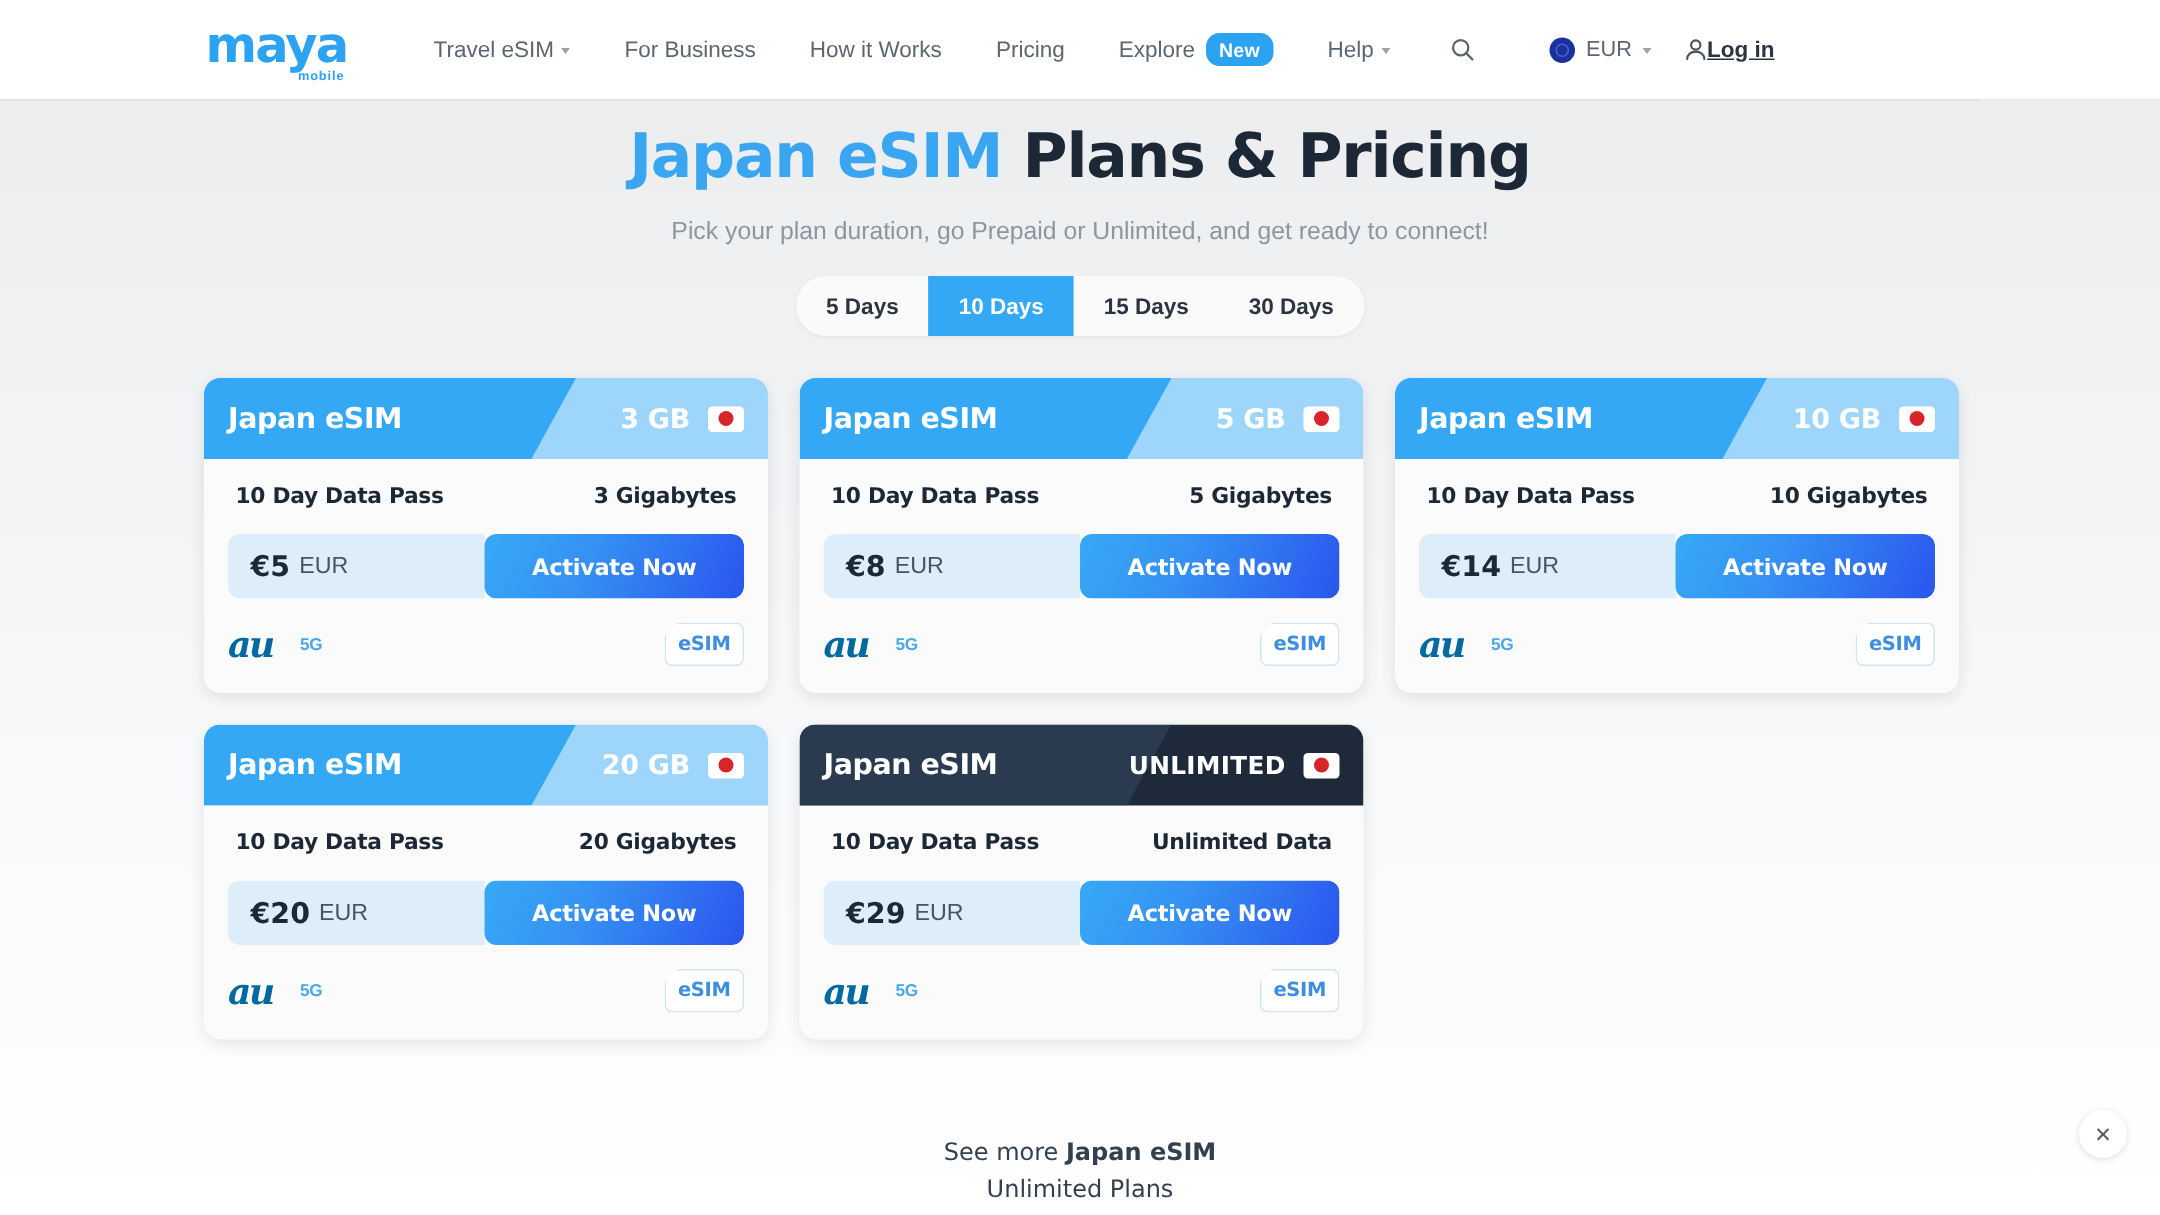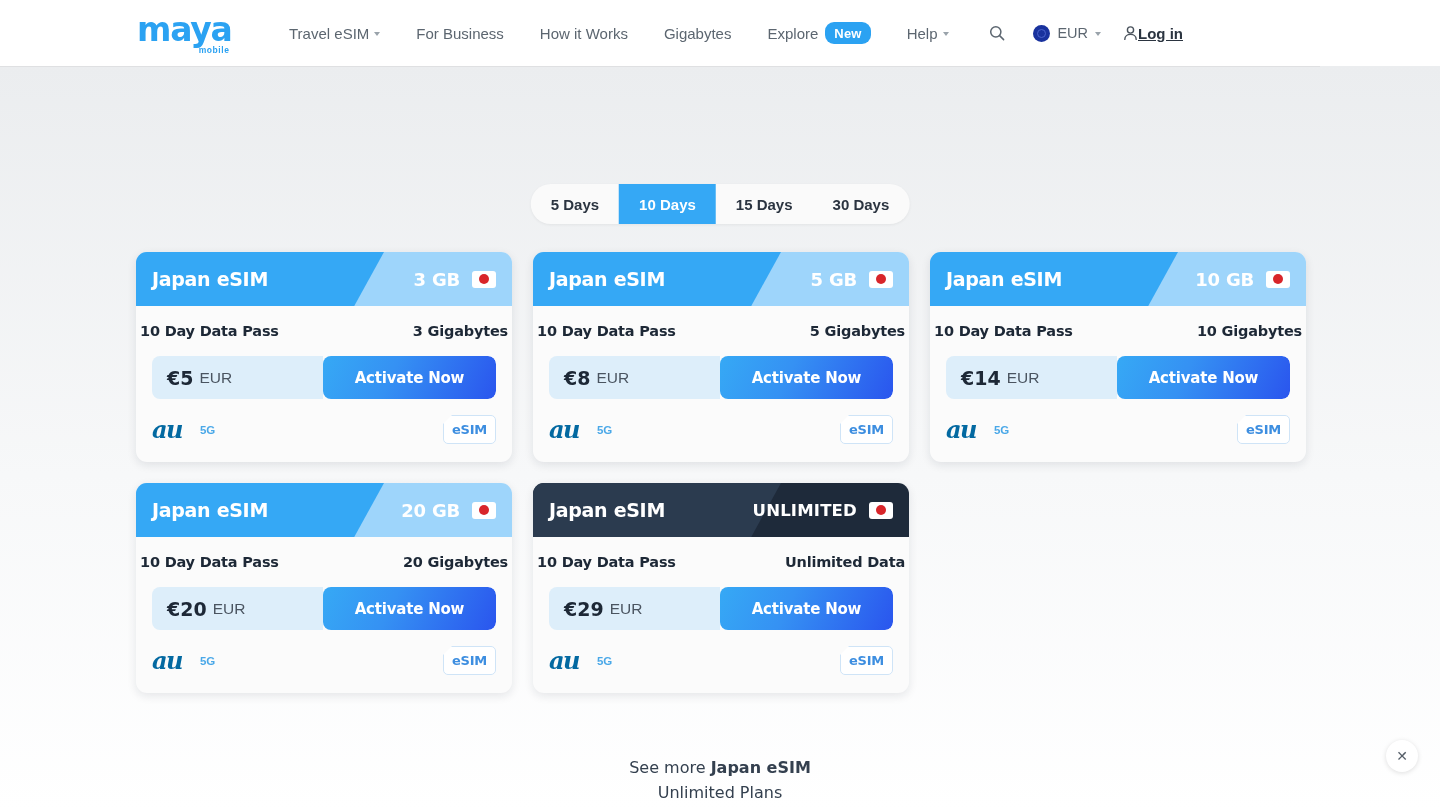--- a/index.html
+++ b/index.html
@@ -170,21 +170,21 @@
     background: #ffffff; border-radius: 3px;
     display: flex; align-items: center; justify-content: center;
     flex: none;
   }
   .flag::after {
     content: ''; width: 10px; height: 10px;
     border-radius: 50%; background: #d8252a;
   }
   .card-row {
     display: flex; align-items: flex-end; justify-content: space-between;
-    padding: 17px 4px 0;
+    padding: 17px 21px 0;
   }
   .card-row span {
     font-size: 14.5px; font-weight: 700; color: #1d2836;
     letter-spacing: -0.2px;
     font-family: "DejaVu Sans", sans-serif;
   }
   .price-row {
     display: flex; margin: 17px 16px 0;
     height: 43px; border-radius: 8px; overflow: hidden;
   }
@@ -277,21 +277,21 @@
         <span>Travel eSIM</span>
         <i class="caret"></i>
       </div>
       <div class="nav-link">
         <span>For Business</span>
       </div>
       <div class="nav-link">
         <span>How it Works</span>
       </div>
       <div class="nav-link">
-        <span>Gigabytes</span>
+        <span>Pricing</span>
       </div>
       <div class="nav-link">
         <span>Explore</span>
         <span class="badge-new">New</span>
       </div>
       <div class="nav-link">
         <span>Help</span>
         <i class="caret"></i>
       </div>
       <div class="search-icon">
@@ -311,20 +311,26 @@
       <div class="login">
         <svg width="15" height="16" viewBox="0 0 15 16" fill="none">
           <circle cx="7.5" cy="5" r="3.1" stroke="#49525c" stroke-width="1.4"></circle>
           <path d="M1.8 14.4c0-3.1 2.6-5 5.7-5s5.7 1.9 5.7 5" stroke="#49525c" stroke-width="1.4" stroke-linecap="round"></path>
         </svg>
         <span>Log in</span>
       </div>
     </div>
   </div>
 
+  <div class="hero">
+    <h1>
+      <span class="accent">Japan eSIM</span><span> Plans &amp; Pricing</span>
+    </h1>
+    <p>Pick your plan duration, go Prepaid or Unlimited, and get ready to connect!</p>
+  </div>
 
   <div class="tabs">
     <div class="tab">5 Days</div>
     <div class="tab active">10 Days</div>
     <div class="tab">15 Days</div>
     <div class="tab">30 Days</div>
   </div>
 
   <div class="grid" id="card-grid">
       <div class="card">

